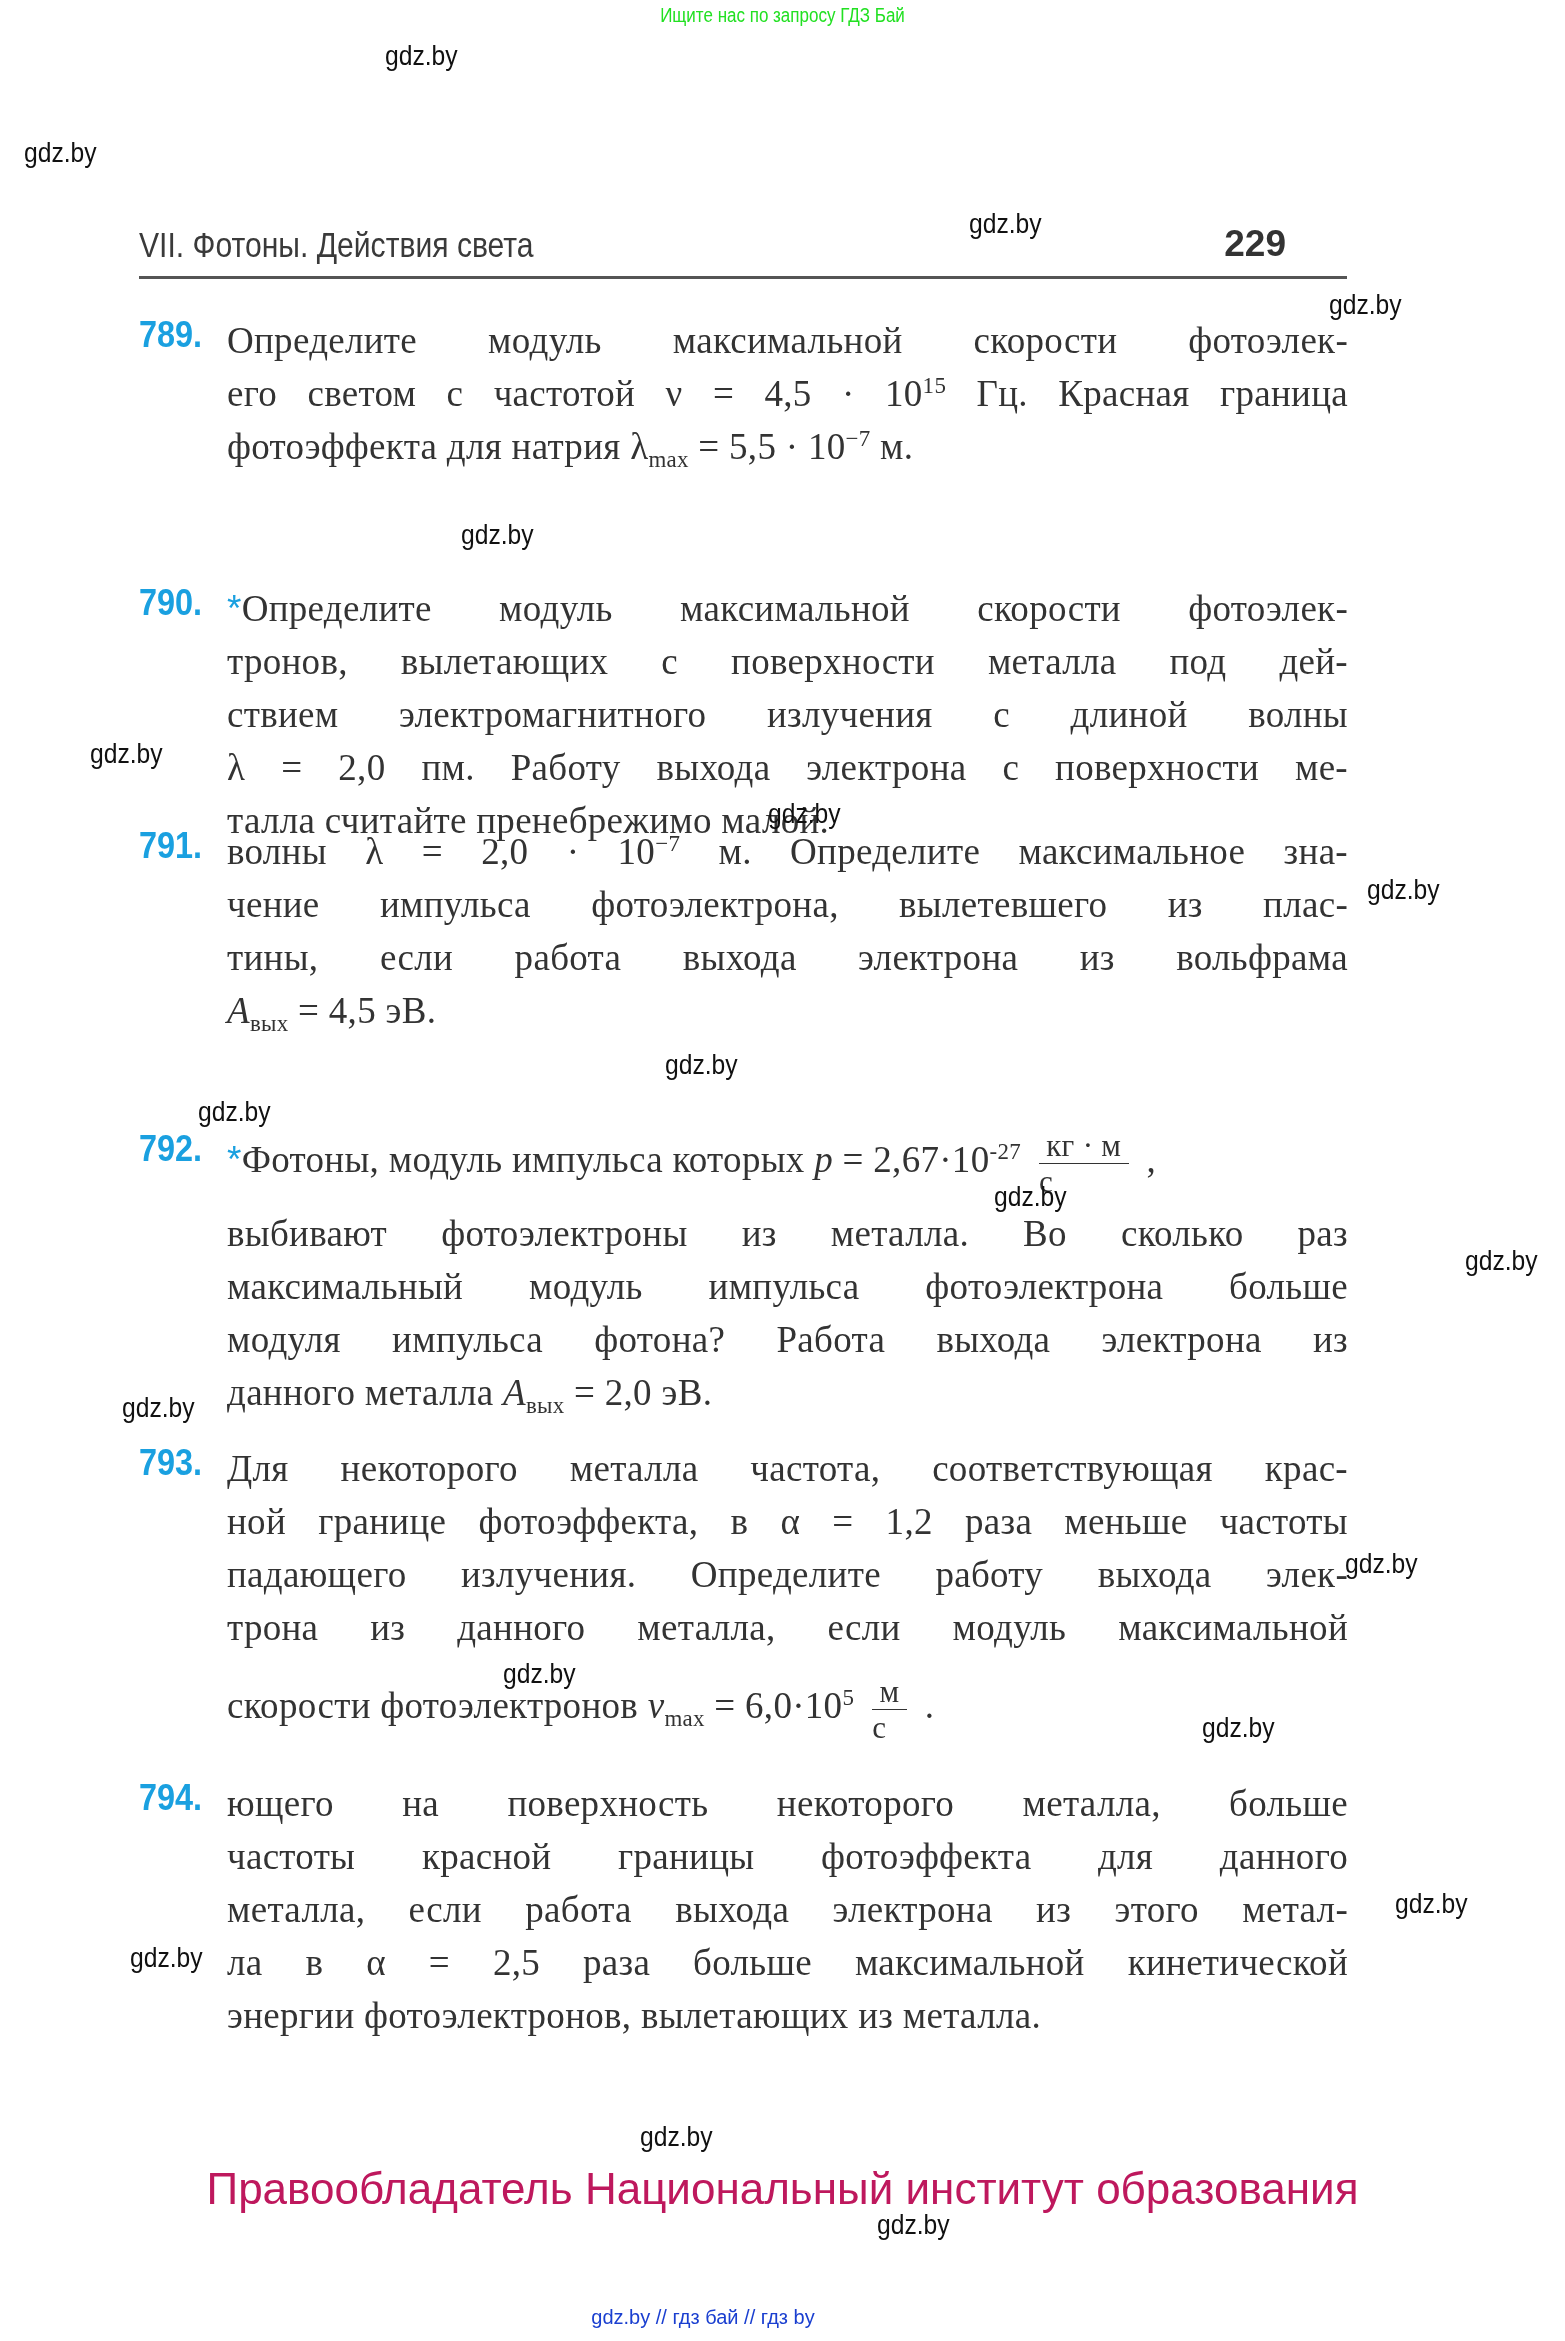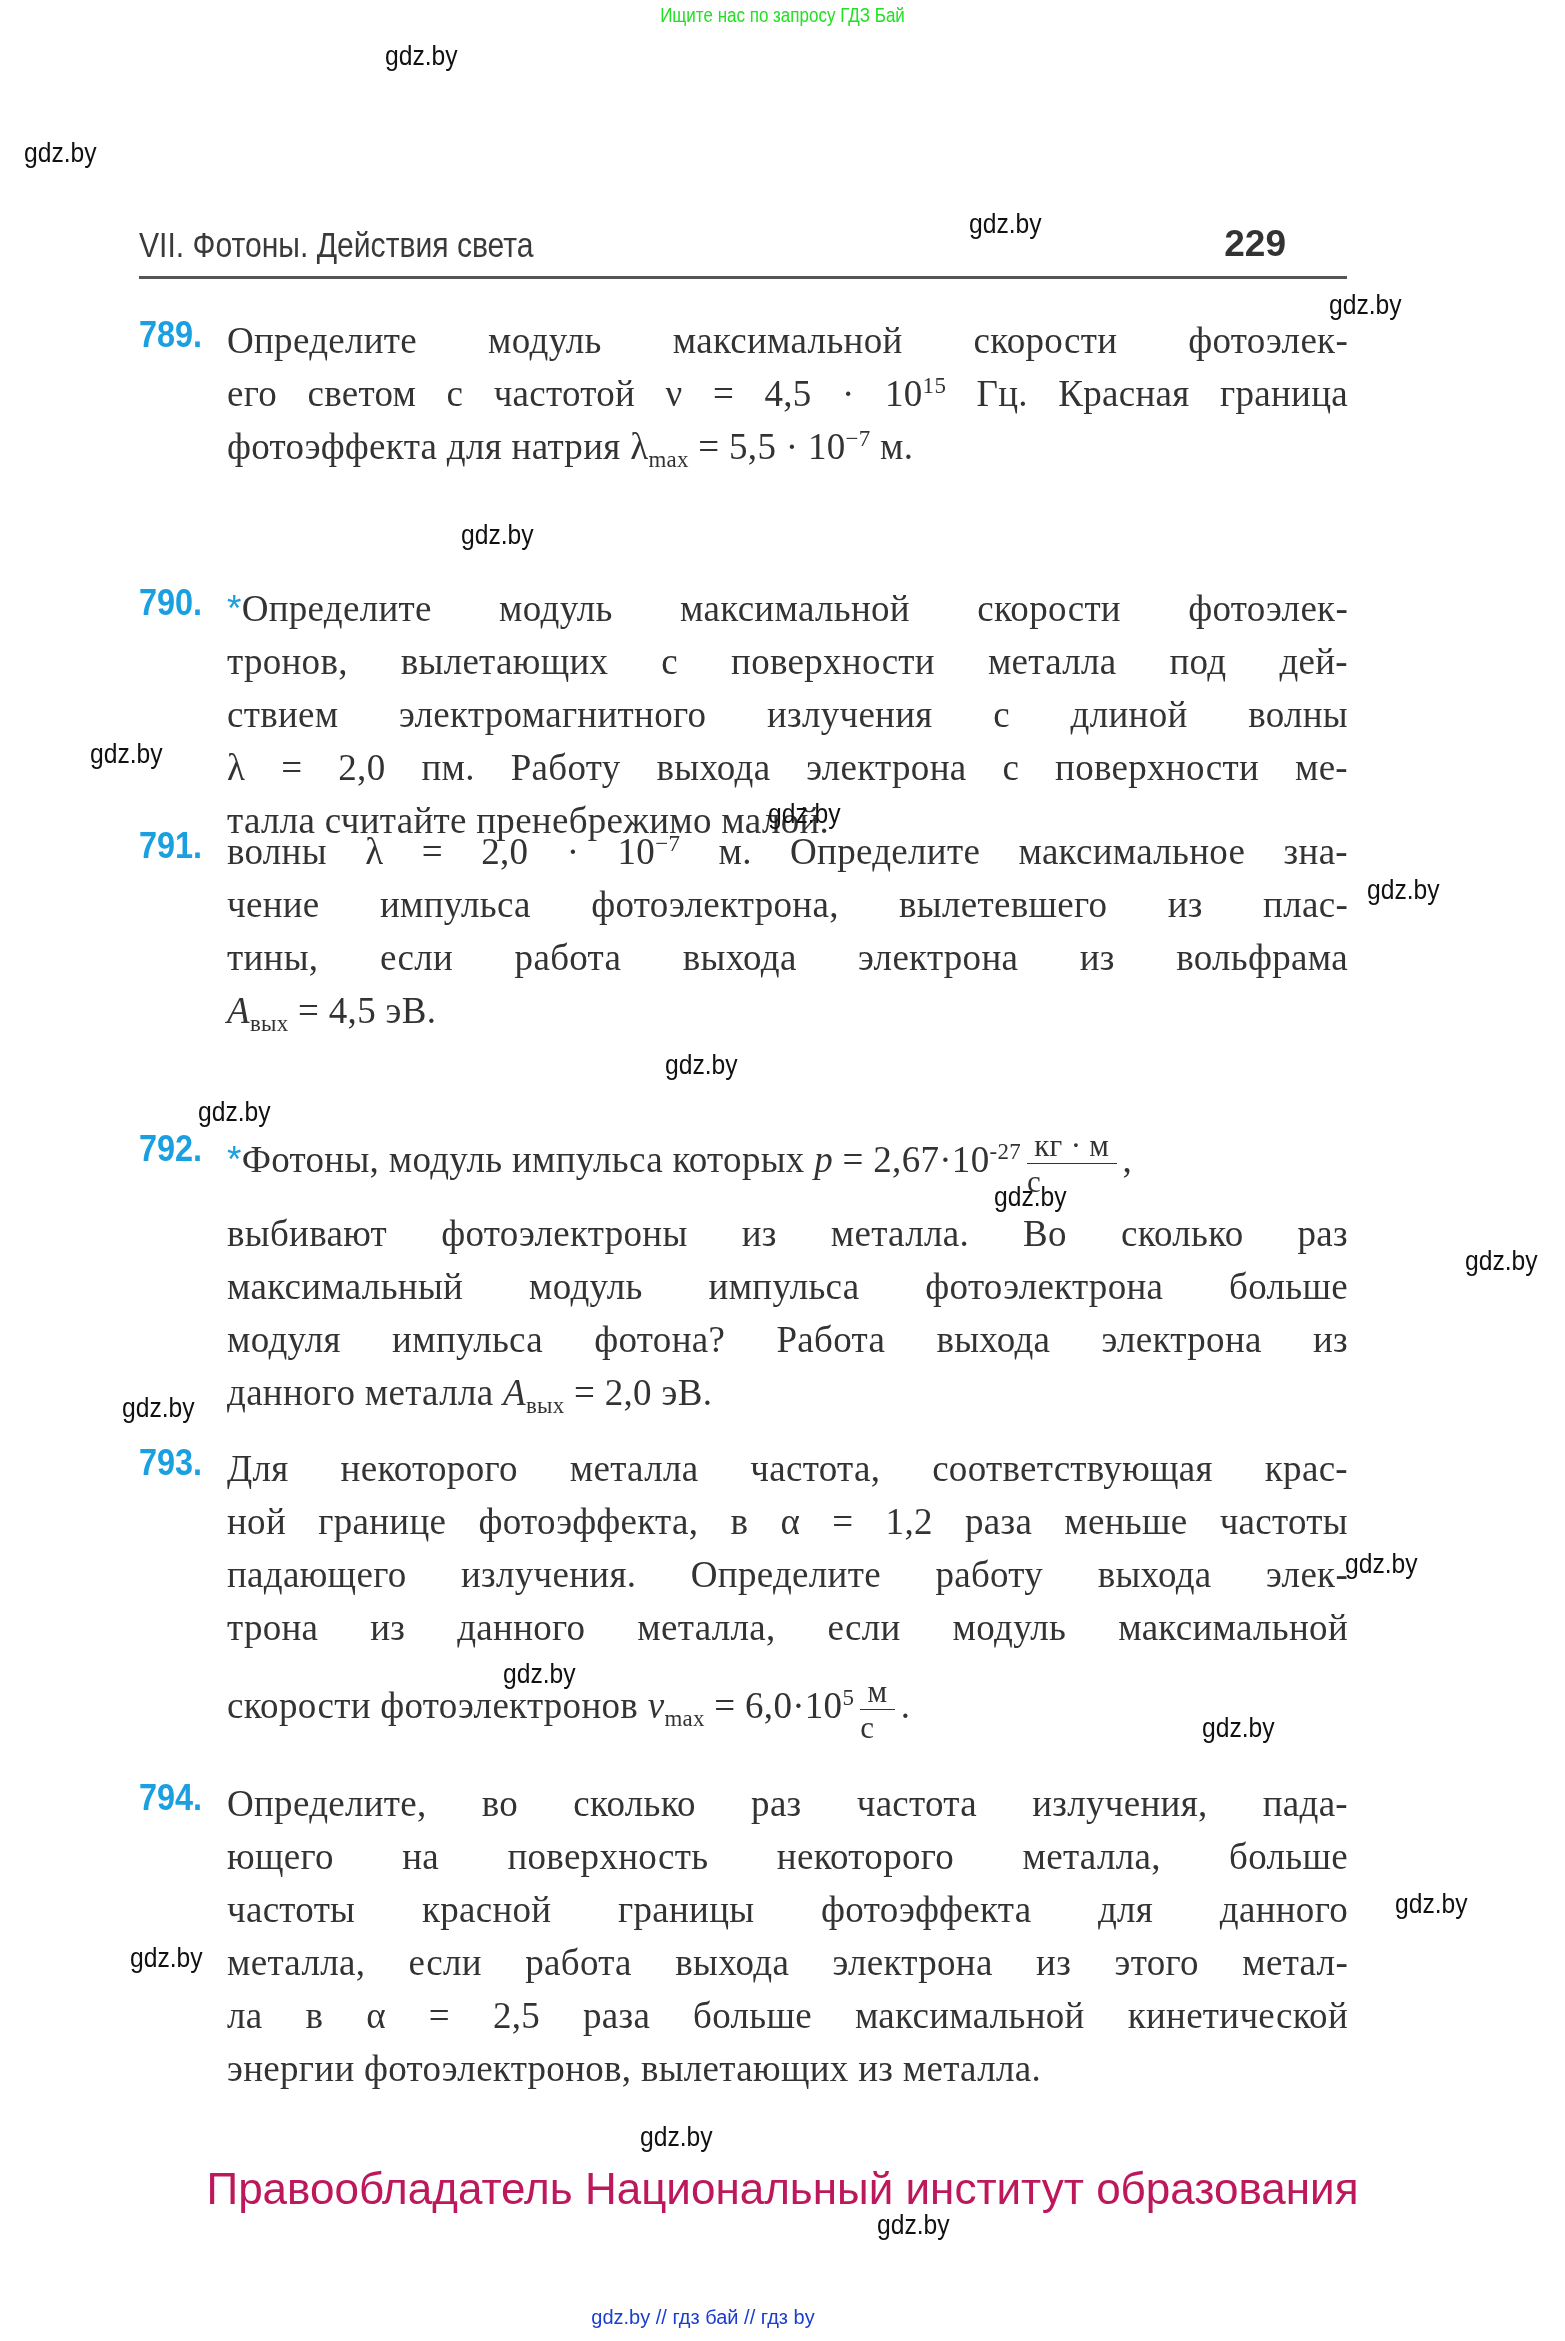--- a/index.html
+++ b/index.html
@@ -11,21 +11,21 @@
   .header-title { position:absolute; left:0; top:0; font-family:"Liberation Sans", sans-serif; font-size:35px; color:#3a3a3a; transform:scaleX(0.86); transform-origin:left top; white-space:nowrap; }
   .header-page { position:absolute; right:61px; top:-1.8px; font-family:"Liberation Sans", sans-serif; font-weight:bold; font-size:37px; color:#333; }
   .problem { position:absolute; left:139px; width:1209px; }
   .pnum { position:absolute; left:0; top:0; font-family:"Liberation Sans", sans-serif; font-weight:bold; font-size:36px; color:#1aa0e0; transform:scaleX(0.9); transform-origin:left top; }
   .star { color:#1aa0e0; font-family:"Liberation Sans", sans-serif; }
   .ptext { margin-left:88px; font-size:37px; line-height:53px; text-align:justify; text-align-last:left; color:#333; letter-spacing:0.3px; }
   .ptext .line { display:block; text-align:justify; text-align-last:justify; white-space:nowrap; }
   .ptext .line.last { text-align-last:left; }
   sub, sup { font-size:0.62em; line-height:0; }
   .it { font-style:italic; }
-  .frac { display:inline-block; vertical-align:middle; text-align:center; margin:0 6px; font-size:31px; line-height:35px; }
+  .frac { display:inline-block; vertical-align:middle; text-align:center; margin:0 18px; font-size:31px; line-height:35px; }
   .frac .num { display:block; border-bottom:1.8px solid #333; padding:0 7.3px; }
   .frac .den { display:block; }
   .pink { left:0; width:1565px; top:2164px; text-align:center; font-family:"Liberation Sans", sans-serif; font-size:44px; color:#be185d; }
   .footer { left:0; width:1406px; top:2306px; text-align:center; font-family:"Liberation Sans", sans-serif; font-size:20px; color:#1a3fd0; }
 </style>
 </head>
 <body>
 
 <div class="abs top-search">Ищите нас по запросу ГДЗ Бай</div>
 
@@ -82,21 +82,20 @@
     <span class="line">ной границе фотоэффекта, в α = 1,2 раза меньше частоты</span>
     <span class="line">падающего излучения. Определите работу выхода элек-</span>
     <span class="line">трона из данного металла, если модуль максимальной</span>
     <span class="line last" style="margin-top:20px;"><span>скорости фотоэлектронов </span><span class="it">v</span><sub>max</sub><span> = 6,0·10</span><sup>5</sup><span class="frac"><span class="num">м</span><span class="den">с</span></span><span>.</span></span>
   </div>
 </div>
 
 <div class="problem" style="top:1777px;">
   <span class="pnum">794.</span>
   <div class="ptext">
-    <span class="line">Определите, во сколько раз частота излучения, пада-</span>
     <span class="line">ющего на поверхность некоторого металла, больше</span>
     <span class="line">частоты красной границы фотоэффекта для данного</span>
     <span class="line">металла, если работа выхода электрона из этого метал-</span>
     <span class="line">ла в α = 2,5 раза больше максимальной кинетической</span>
     <span class="line last">энергии фотоэлектронов, вылетающих из металла.</span>
   </div>
 </div>
 
 <div id="wm-layer">
     <div class="abs wm" style="left: 385px; top: 40px;">gdz.by</div>

